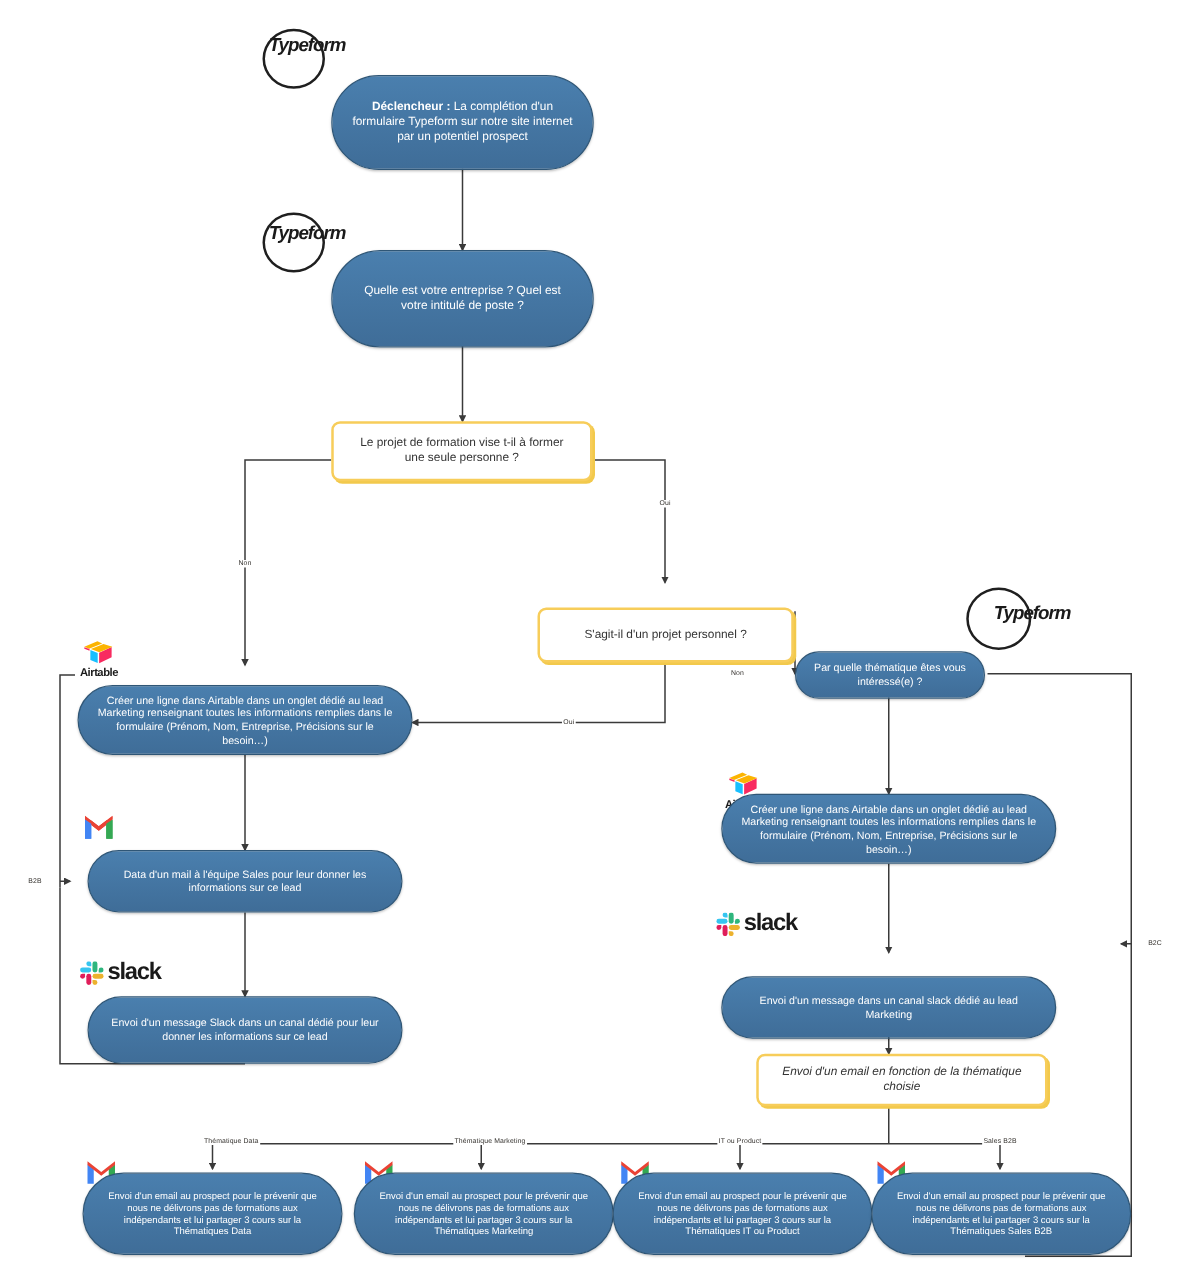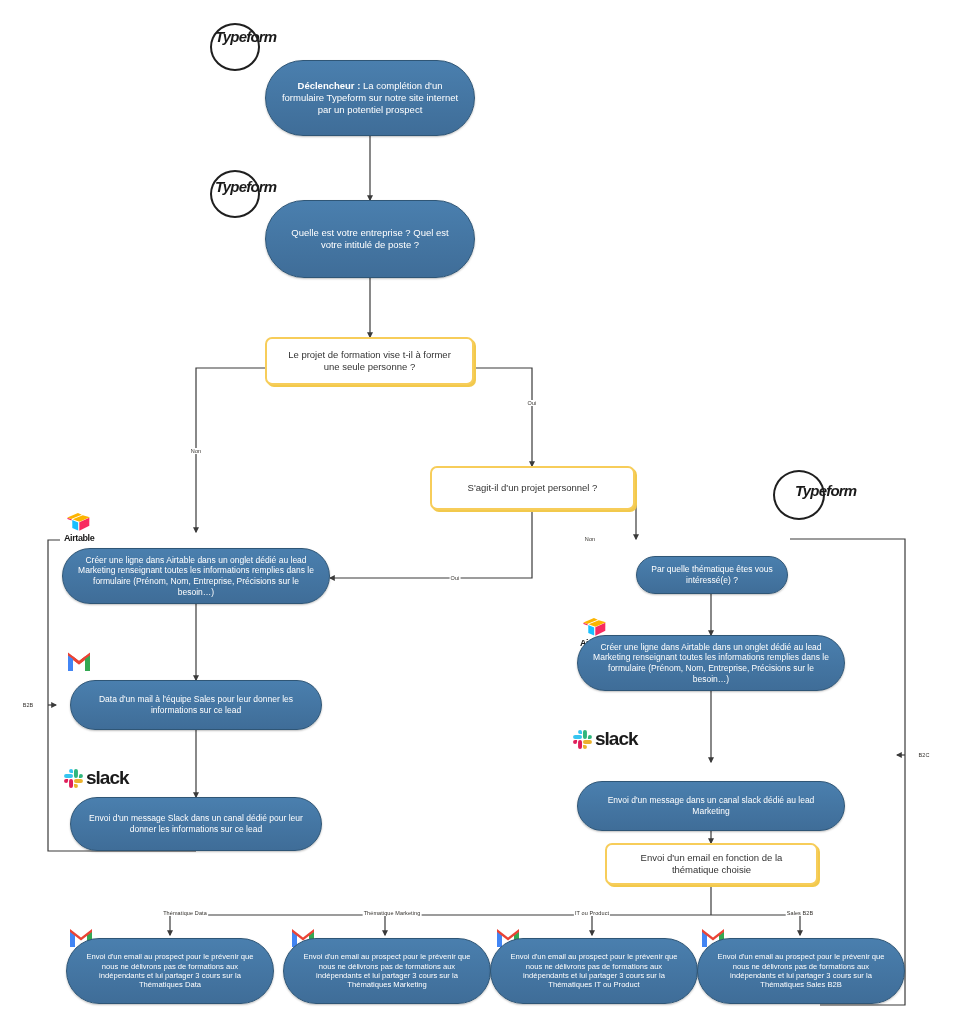--- a/index.html
+++ b/index.html
@@ -164,30 +164,30 @@
   </div>
 
   <div class="node action big" style="left:265px; top:200px; width:210px; height:78px;">
     <span class="txt">Quelle est votre entreprise ? Quel est votre intitulé de poste ?</span>
   </div>
 
   <div class="node decision" style="left:265px; top:337px; width:209px; height:48px;">
     <span class="txt">Le projet de formation vise t-il à former une seule personne ?</span>
   </div>
 
-  <div class="node decision" style="left:430px; top:466px; width:205px; height:44px;">
+  <div class="node decision" style="left:430px; top:486px; width:205px; height:44px;">
     <span class="txt">S'agit-il d'un projet personnel ?</span>
   </div>
 
   <div class="logo typeform-logo" style="left:795px; top:482px;">
     <div class="tf-circle" style="left:-22px; top:-12px; width:48px; height:46px;"></div>
     <span class="logo-text">Typeform</span>
   </div>
 
-  <div class="node action" style="left:636px; top:521px; width:152px; height:38px;margin-top:35px;">
+  <div class="node action" style="left:636px; top:521px; width:152px; height:38px;">
     <span class="txt">Par quelle thématique êtes vous intéressé(e) ?</span>
   </div>
 
   <div class="logo airtable-logo" style="left:64px; top:512px; flex-direction:column; gap:0;">
     <svg width="26" height="21" viewBox="0 0 24 20">
       <path d="M11 1 L1 5.2 L4.6 6.7 L14.6 2.6 Z" fill="#FCB400"></path>
       <path d="M5.6 7.6 L5.6 15.2 L11.2 17.6 L11.2 9.9 Z" fill="#18BFFF"></path>
       <path d="M12.3 9.8 L12.3 17.8 L21.8 13.1 L21.8 5.4 Z" fill="#F82B60"></path>
       <path d="M15.6 3 L6 6.9 L12.4 9.4 L22.4 5.1 Z" fill="#FCB400"></path>
       <path d="M1 5.5 L1 6.6 L5 8.2 L5 6.9 Z" fill="#F82B60"></path>
@@ -260,21 +260,21 @@
       <path d="M15.1 18.9a2.5 2.5 0 1 1-2.5 2.5v-2.5z" fill="#ECB22E"></path>
       <path d="M15.1 17.6a2.5 2.5 0 0 1 0-5h6.3a2.5 2.5 0 0 1 0 5z" fill="#ECB22E"></path>
     </svg>
     <span class="logo-text">slack</span>
   </div>
 
   <div class="node action" style="left:577px; top:762px; width:268px; height:50px;margin-top:19px;">
     <span class="txt">Envoi d'un message dans un canal slack dédié au lead Marketing</span>
   </div>
 
-  <div class="node decision" style="left:605px; top:843px; width:213px; height:42px;">
+  <div class="node decision" style="left:605px; top:843px; width:233px; height:42px;font-style:italic;">
     <span class="txt">Envoi d'un email en fonction de la thématique choisie</span>
   </div>
 
   <div class="logo" style="left:68px; top:928px;">
     <svg width="26" height="20" viewBox="0 0 26 20">
       <path d="M2 19 L2 3.5 L7 7 L7 19 Z" fill="#4285F4"></path>
       <path d="M19 19 L19 7 L24 3.5 L24 19 Z" fill="#34A853"></path>
       <path d="M2 4 L2 1 L13 9.5 L24 1 L24 4 L13 12.5 Z" fill="#EA4335"></path>
     </svg>
   </div>

